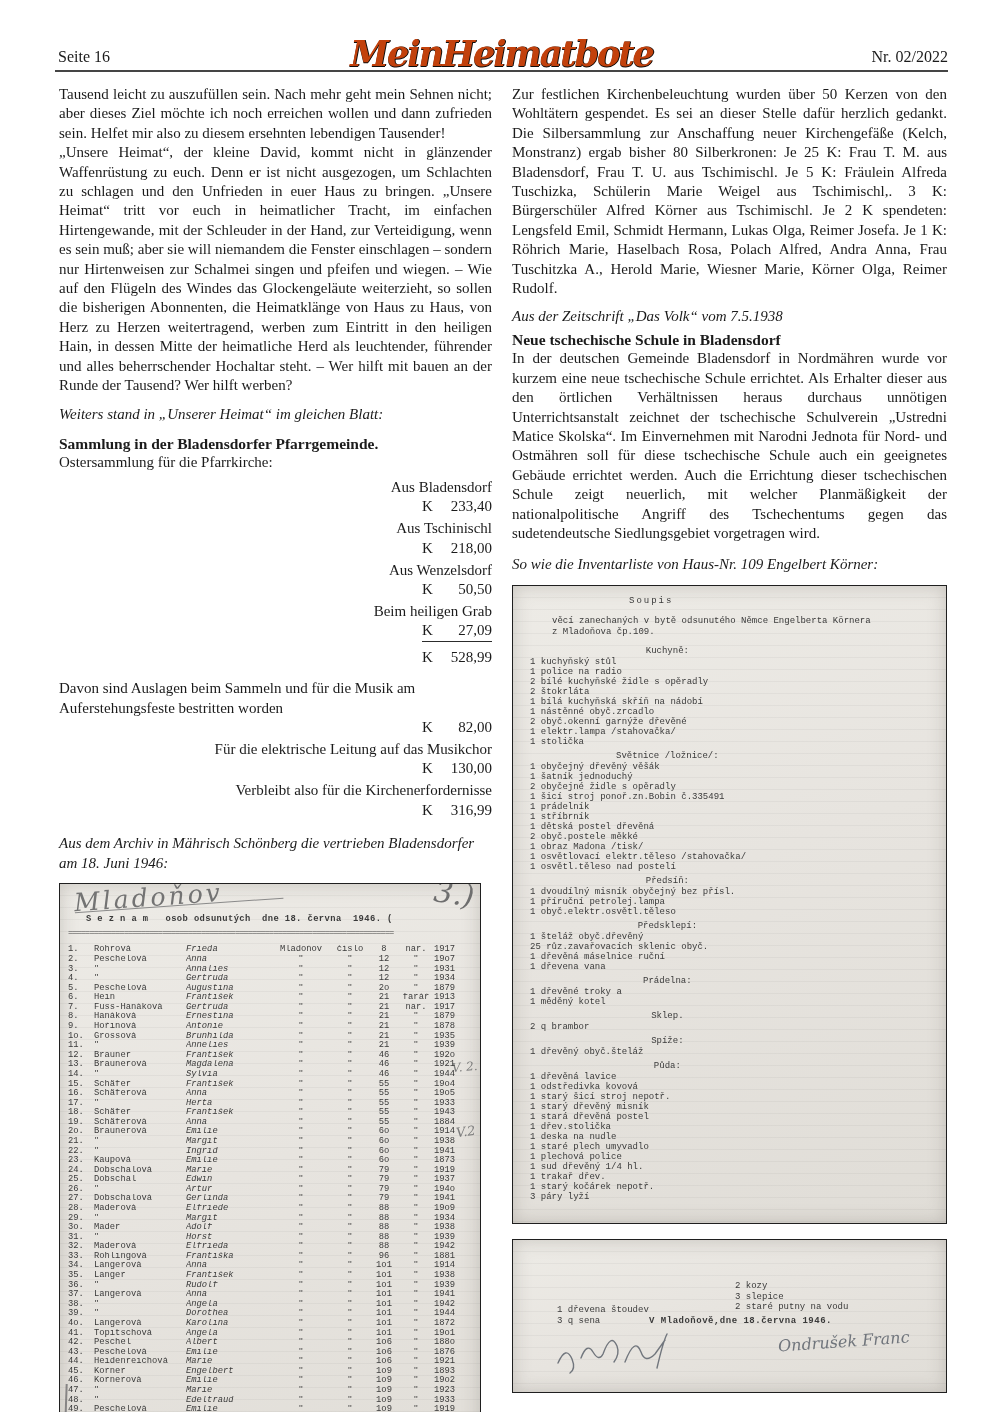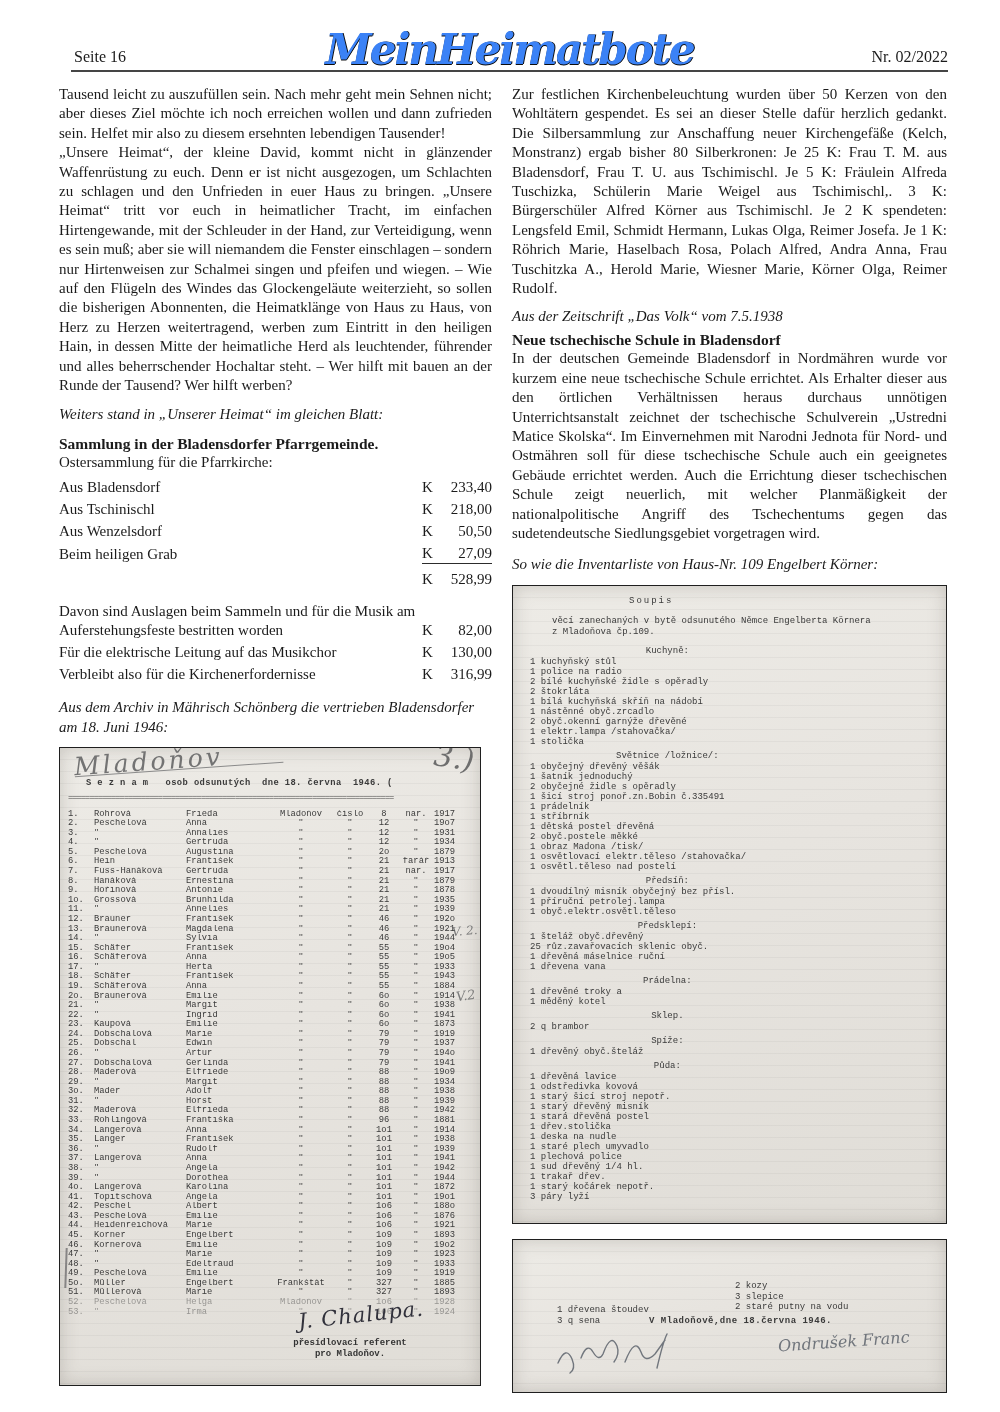--- a/index.html
+++ b/index.html
@@ -1,40 +1,40 @@
 <!DOCTYPE html>
 <html lang="de"><head>
 <meta charset="utf-8">
 <style>
   html,body{margin:0;padding:0;}
   body{width:1000px;height:1412px;position:relative;background:#ffffff;
        font-family:"Liberation Serif", serif;color:#1b1b1b;overflow:hidden;}
 
   
-  .hdr{position:absolute;left:71px;right:52px;top:0;height:70px;
+  .hdr{position:absolute;left:55px;right:52px;top:0;height:70px;
        border-bottom:2.5px solid #454545;}
   .hdr .pg{position:absolute;left:3px;bottom:4px;font-size:16px;}
   .hdr .iss{position:absolute;right:0;bottom:4px;font-size:16px;}
   .masthead{position:absolute;left:0;right:0;bottom:-4px;text-align:center;
        font-family:"DejaVu Serif", serif;font-weight:bold;font-style:italic;
-       font-size:42px;letter-spacing:-2px;color:#3b82f6;
+       font-size:35px;letter-spacing:-2px;color:#c2410c;
        text-shadow:1px 0 0 #0d0d0d, 0 1px 0 #0d0d0d;}
 
   
   .col{position:absolute;top:85px;font-size:15px;line-height:19.4px;text-align:justify;}
   .col-l{left:59px;width:433px;}
   .col-r{left:512px;width:435px;}
   p{margin:0;}
   .byline{text-align:right;font-style:italic;margin:0 0 9px;}
   .ital{font-style:italic;text-align:left;margin:9px 0 10px;}
   .bold-h{font-weight:bold;font-size:15.5px;margin:3px 0 0;text-align:left;}
 
   
   .krows{margin-top:5px;}
-  .kr{display:flex;align-items:flex-end;margin-bottom:2.6px;}
+  .kr{display:flex;align-items:flex-end;margin-bottom:2.6px;flex-direction:column;}
   .kl{flex:1 1 auto;text-align:left;}
   .amt{flex:0 0 auto;width:70px;display:flex;justify-content:space-between;}
   .kr.u .amt{border-bottom:1.6px solid #2c2c2c;}
   .kr.sum{margin-top:6px;}
   .krows.expenses{margin-top:12px;}
 
   
   .scan{position:relative;border:1px solid #1f1f1f;
         background:linear-gradient(160deg,#edebe6 0%,#e7e4df 45%,#e0ddd7 100%);
         background-color:#e8e5e0;
@@ -45,21 +45,21 @@
 
   
   .seznam{margin-top:9px;width:420px;height:637px;font-size:8.8px;}
   .sez-inner{position:relative;padding:26px 8px 0 8px;}
   .sez-title{white-space:pre;letter-spacing:.4px;font-weight:bold;margin-left:18px;}
   .sez-div{letter-spacing:-1px;line-height:7px;margin:1px 0 8px;color:#444;overflow:hidden;white-space:nowrap;}
   .srow{display:flex;line-height:9.58px;white-space:pre;}
   .srow span{display:inline-block;overflow:hidden;}
   .c0{width:26px;}
   .c1{width:92px;}
-  .c2{width:86px;}
+  .c2{width:86px;font-style:italic;}
   .c3{width:58px;text-align:center;}
   .c4{width:40px;text-align:center;}
   .c5{width:28px;text-align:center;}
   .c6{width:36px;text-align:center;}
   .c7{width:30px;}
   .srow.faint{opacity:.45;}
   .hand{font-family:"DejaVu Serif", serif;font-style:italic;color:#6b6b6b;}
   .hw-town{position:absolute;left:14px;top:2px;font-size:25px;letter-spacing:3px;
            transform:rotate(-4deg);color:#737373;border-bottom:1.6px solid #8a8a8a;padding-right:60px;}
   .hw-three{position:absolute;right:6px;top:0px;font-size:30px;transform:rotate(8deg);color:#6e6e6e;}

